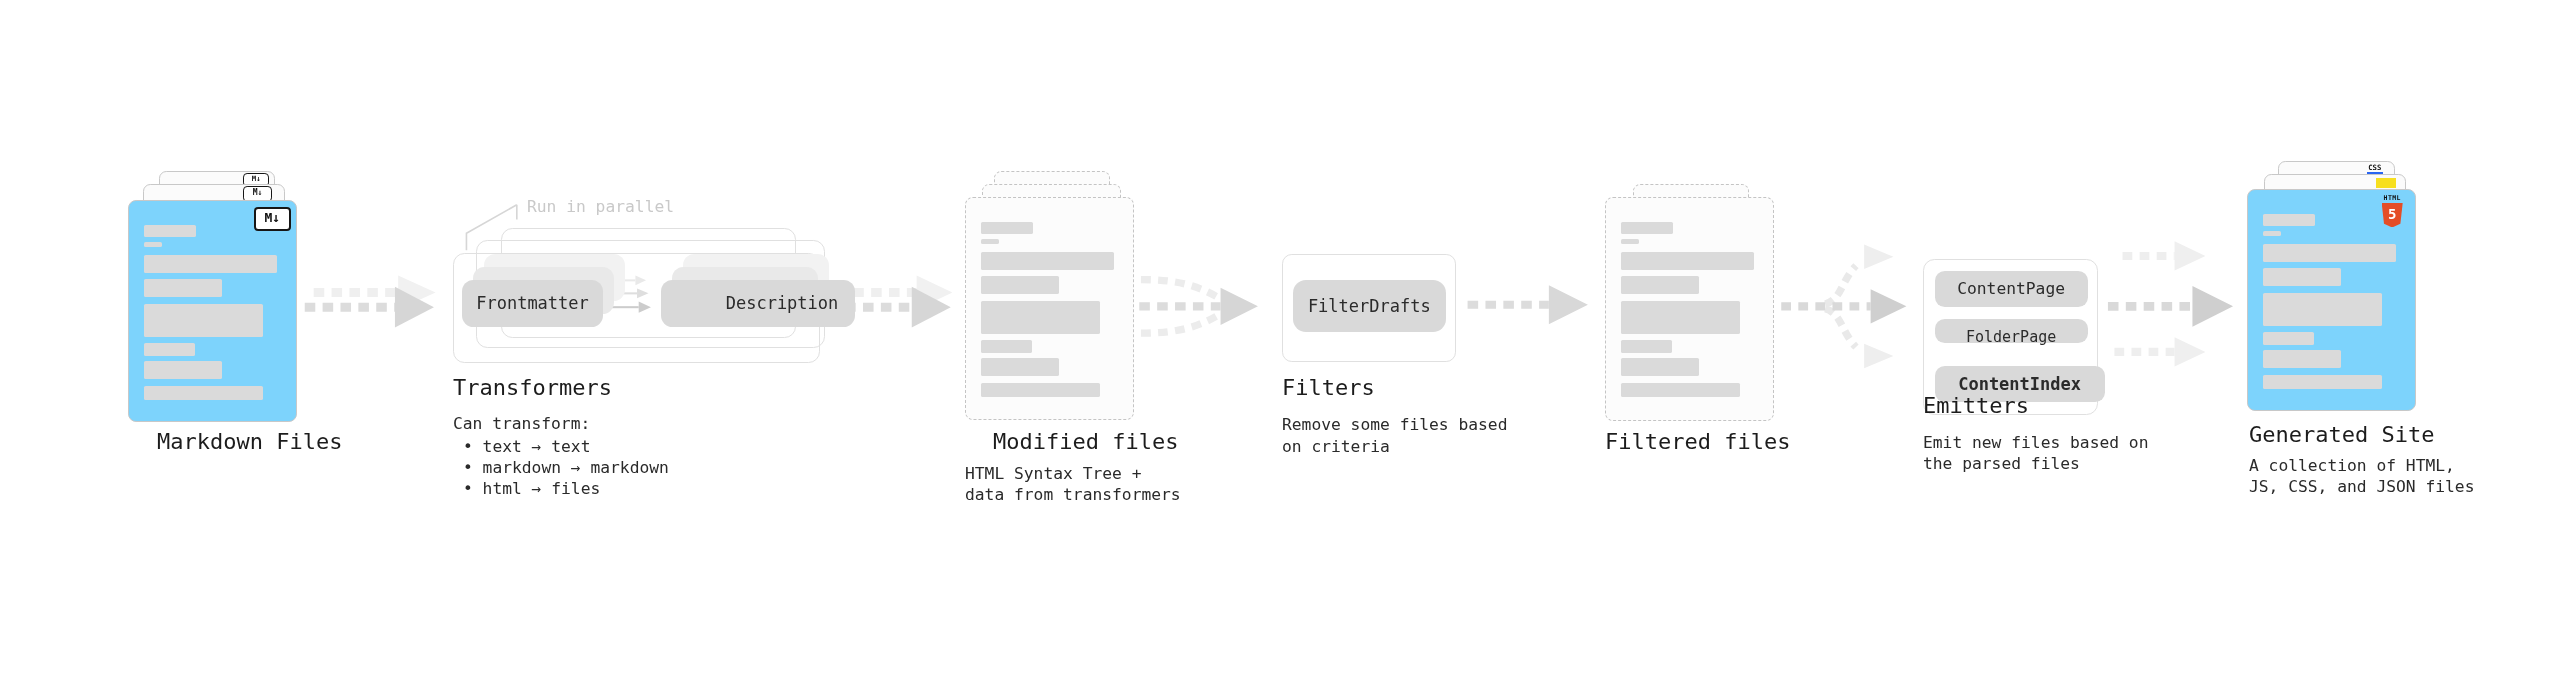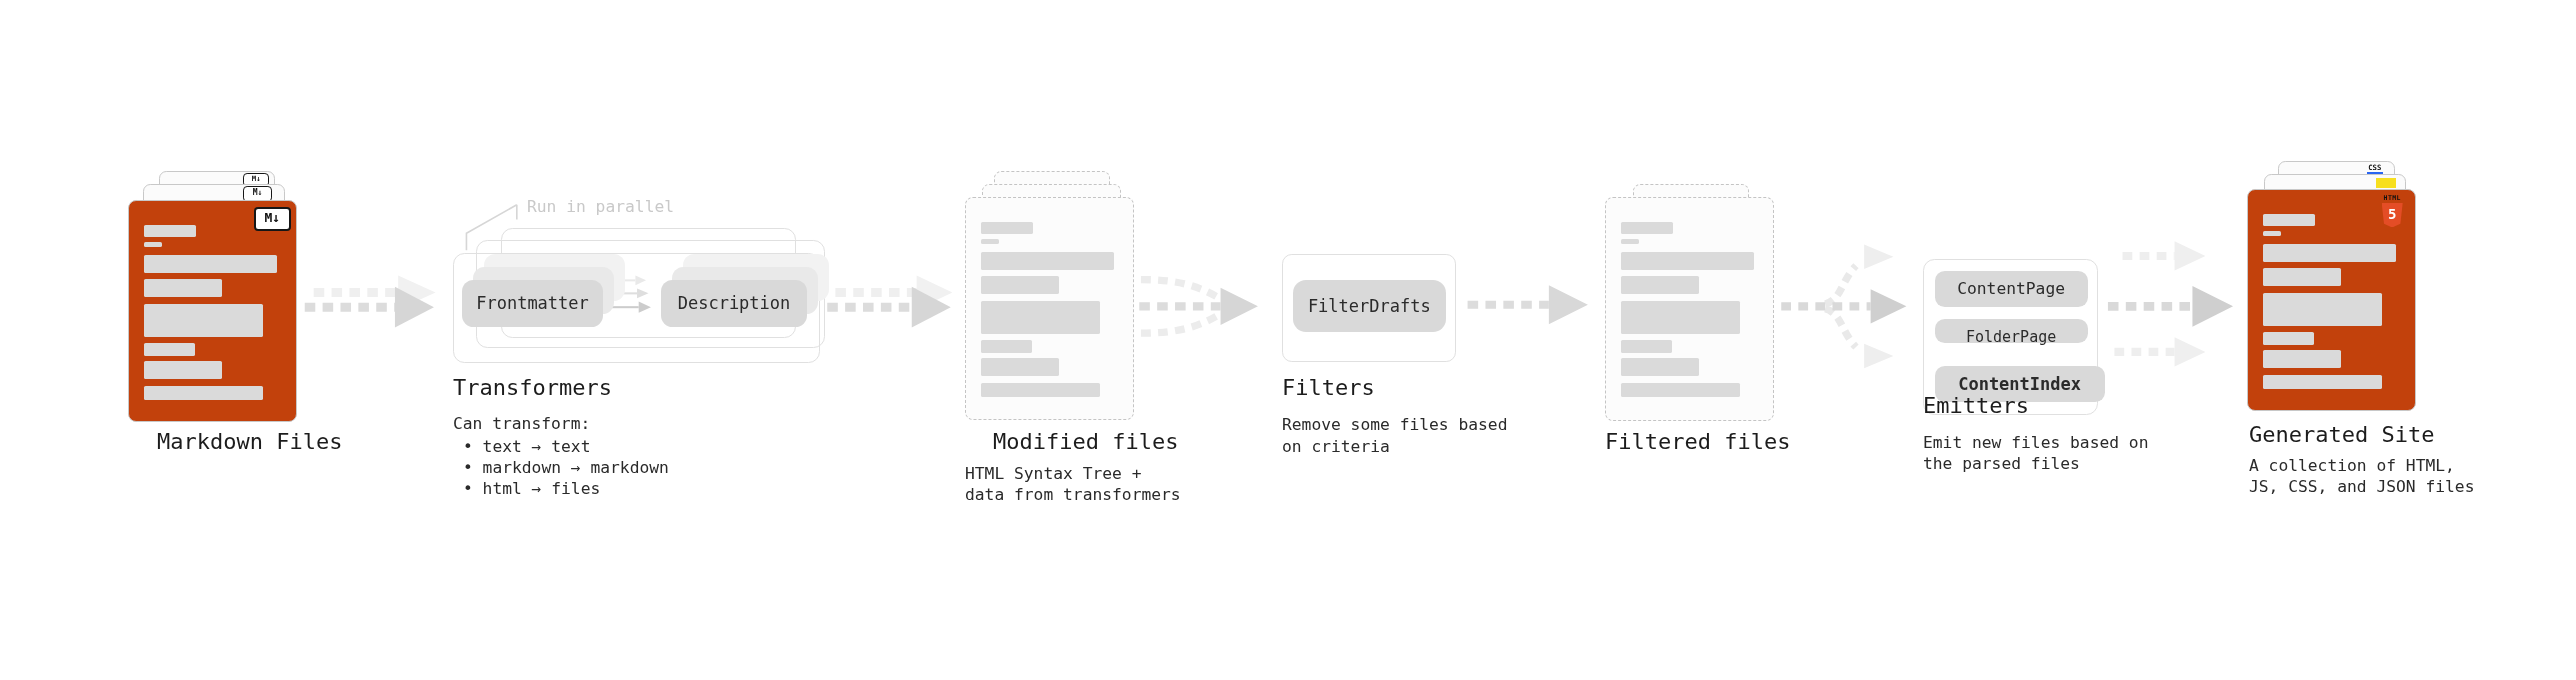--- a/index.html
+++ b/index.html
@@ -1,21 +1,21 @@
 <!DOCTYPE html>
 <html style="font-size:13px"><head>
 <meta charset="utf-8">
 <style>
   html,body{margin:0;padding:0;background:#ffffff;}
   .stage{position:relative;width:2576px;height:681px;background:#ffffff;overflow:hidden;
          font-family:"DejaVu Sans Mono","Liberation Mono",monospace;color:#1c1c1c;}
   svg.overlay{position:absolute;left:0;top:0;pointer-events:none;}
 
   
-  .doc{position:absolute;background:#c2410c;border:1.2px solid #c8c8c8;border-radius:8.1px;}
+  .doc{position:absolute;background:#7dd3fc;border:1.2px solid #c8c8c8;border-radius:8.1px;}
   .sliver{position:absolute;background:#fbfbfb;border:1.2px solid #c8c8c8;border-radius:7.3px;height:37px;}
   .dashed{border-style:dashed;border-color:#c4c4c4;background:#fcfcfc;}
 
   
   .skel{position:absolute;left:14.6px;top:24.4px;right:14.6px;bottom:19.5px;}
   .skel .bar{position:absolute;left:0;background:#dadada;border-radius:1.6px;}
   .skel .bar:nth-child(1){top:0;width:52px;height:11.4px;}
   .skel .bar:nth-child(2){top:16.3px;width:18px;height:5.7px;}
   .skel .bar:nth-child(3){top:30px;width:133px;height:18px;}
   .skel .bar:nth-child(4){top:54px;width:78px;height:18px;}
@@ -146,21 +146,21 @@
     <div class="obox" style="left:501px;top:228px;width:293px;height:108px;"></div>
     <div class="obox" style="left:476px;top:240px;width:347px;height:106px;"></div>
     <div class="obox" style="left:453px;top:253px;width:365px;height:108px;"></div>
 
     <div class="chip ghost2" style="left:484px;top:254px;width:141px;height:47px;"></div>
     <div class="chip ghost1" style="left:473px;top:267px;width:141px;height:47px;"></div>
     <div class="chip" style="left:462px;top:280px;width:141px;height:47px;font-size:17px;line-height:47px;">Frontmatter</div>
 
     <div class="chip ghost2" style="left:683px;top:254px;width:146px;height:47px;"></div>
     <div class="chip ghost1" style="left:672px;top:267px;width:146px;height:47px;"></div>
-    <div class="chip" style="left:661px;top:280px;width:146px;height:47px;font-size:17px;line-height:47px;">Description</div>
+    <div class="chip" style="left:661px;top:280px;width:146px;height:47px;font-size:17px;line-height:47px;padding-left:48px;">Description</div>
 
     <div class="title" style="left:453px;top:375px;">Transformers</div>
     <div class="sub" style="left:453px;top:413px;">Can transform:</div>
     <div class="sub" style="left:463px;top:436px;">• text → text</div>
     <div class="sub" style="left:463px;top:457px;">• markdown → markdown</div>
     <div class="sub" style="left:463px;top:478px;">• html → files</div>
   </div>
 
   <div>
     <div class="sliver dashed" style="left:994px;top:171px;width:114px;"></div>

